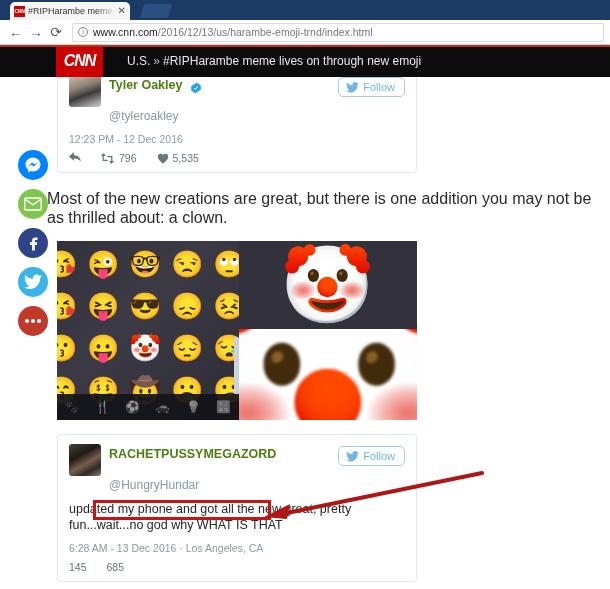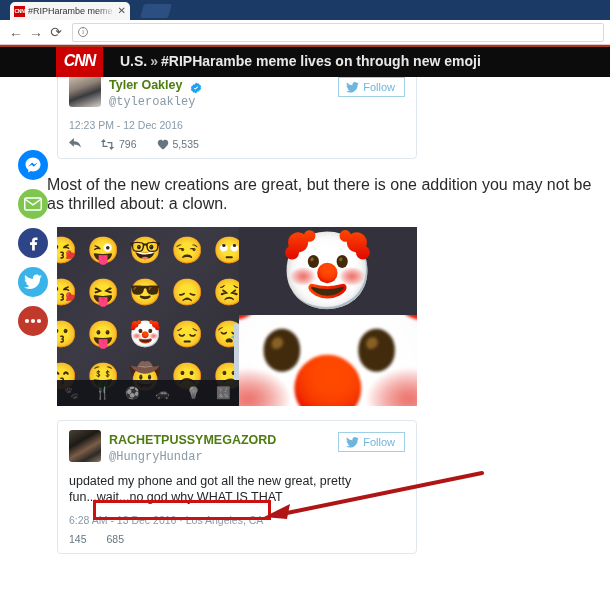--- a/index.html
+++ b/index.html
@@ -167,25 +167,24 @@
     font-weight: bold;
     font-style: italic;
     display: flex;
     align-items: center;
     justify-content: center;
     margin-left: 56px;
     letter-spacing: -1px;
     flex: 0 0 auto;
   }
   #cnn-breadcrumb {
-    margin-left: 17px;
-    font-size: 14px;
+    margin-left: 24px;
+    font-size: 12px;
     color: #e8e8e8;
     white-space: nowrap;
-    font-weight: bold;
   }
   #cnn-breadcrumb .sep { color: #bdbdbd; margin: 0 3px; }
 
   
   #share-rail {
     position: absolute;
     left: 18px;
     top: 105px;
     width: 30px;
     display: flex;
@@ -253,28 +252,27 @@
   .verified {
     display: inline-block;
     width: 12px; height: 12px;
     vertical-align: middle;
     margin-left: 3px;
   }
   .tweet-handle {
     font-size: 12px;
     color: #8899a6;
     line-height: 15px;
-    margin-top: 1px;
-    font-family: Liberation Mono, monospace;
+    margin-top: 15px;
   }
   .follow-btn {
     position: absolute;
     right: 0; top: 2px;
     border: 1px solid #9fd0e8;
-    border-radius: 0;
+    border-radius: 5px;
     background: #ffffff;
     color: #6fb6de;
     font-size: 11px;
     padding: 3px 9px 3px 7px;
     display: flex;
     align-items: center;
     gap: 4px;
     white-space: nowrap;
   }
   .follow-btn svg { display: block; }
@@ -436,20 +434,23 @@
     </div>
     <div id="tab-new"></div>
   </div>
 
   <div id="omnibar">
     <div class="nav-btn">←</div>
     <div class="nav-btn">→</div>
     <div class="nav-btn">⟳</div>
     <div id="url-field">
       <div id="info-icon">i</div>
+      <div id="url-text">
+        <span>www.cnn.com</span><span class="dim">/2016/12/13/us/harambe-emoji-trnd/index.html</span>
+      </div>
     </div>
   </div>
 </div>
 
 <div id="viewport">
 
   <div id="cnn-header-topline"></div>
   <div id="cnn-header">
     <div id="cnn-logo">CNN</div>
     <div id="cnn-breadcrumb">

